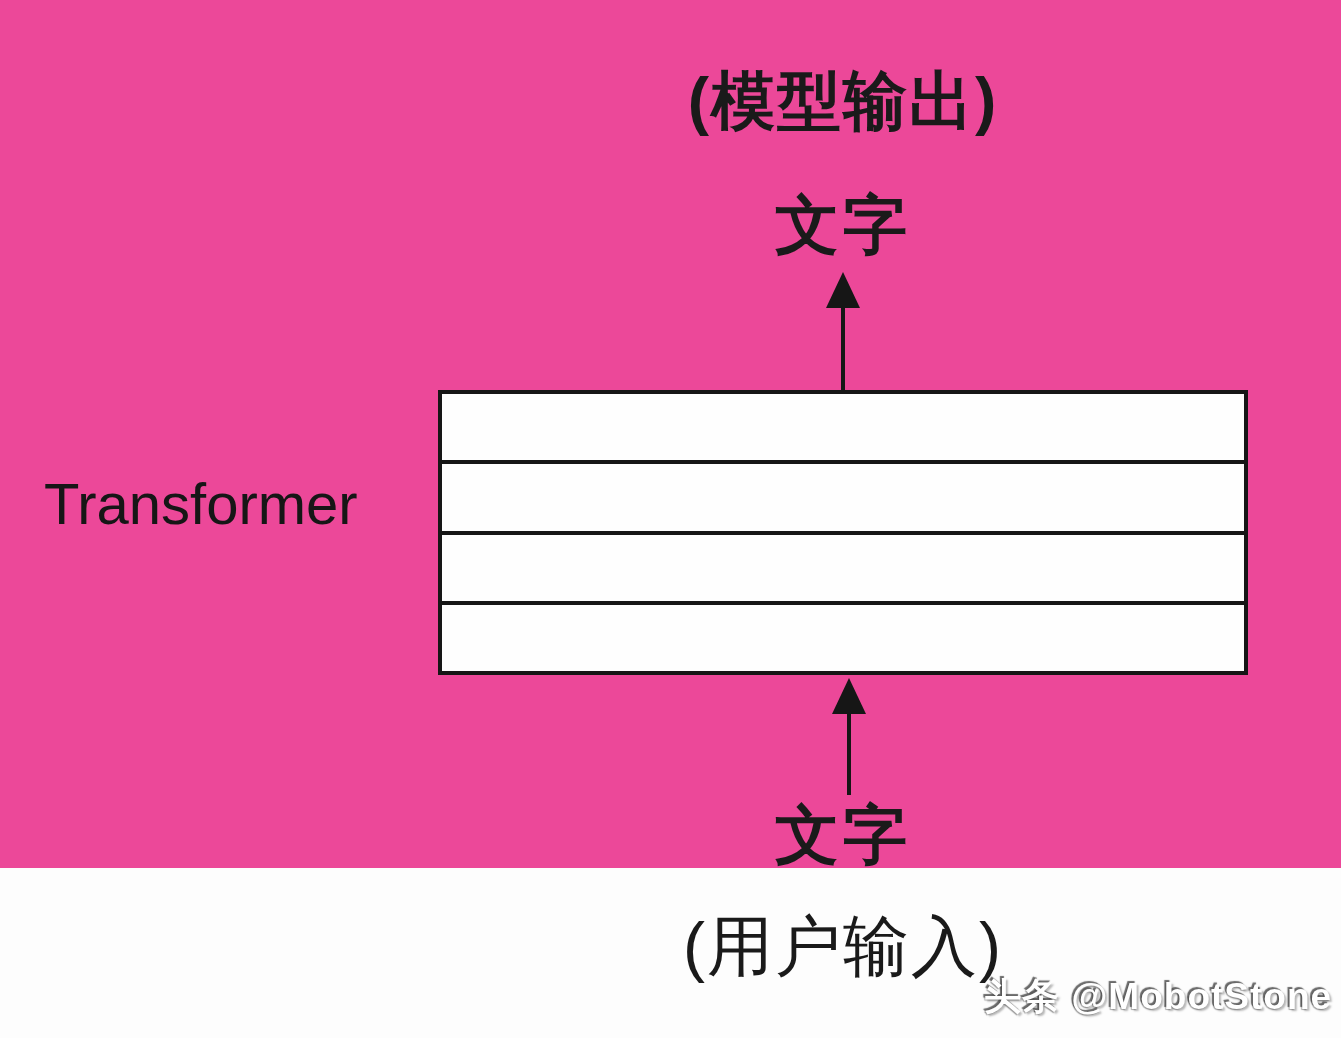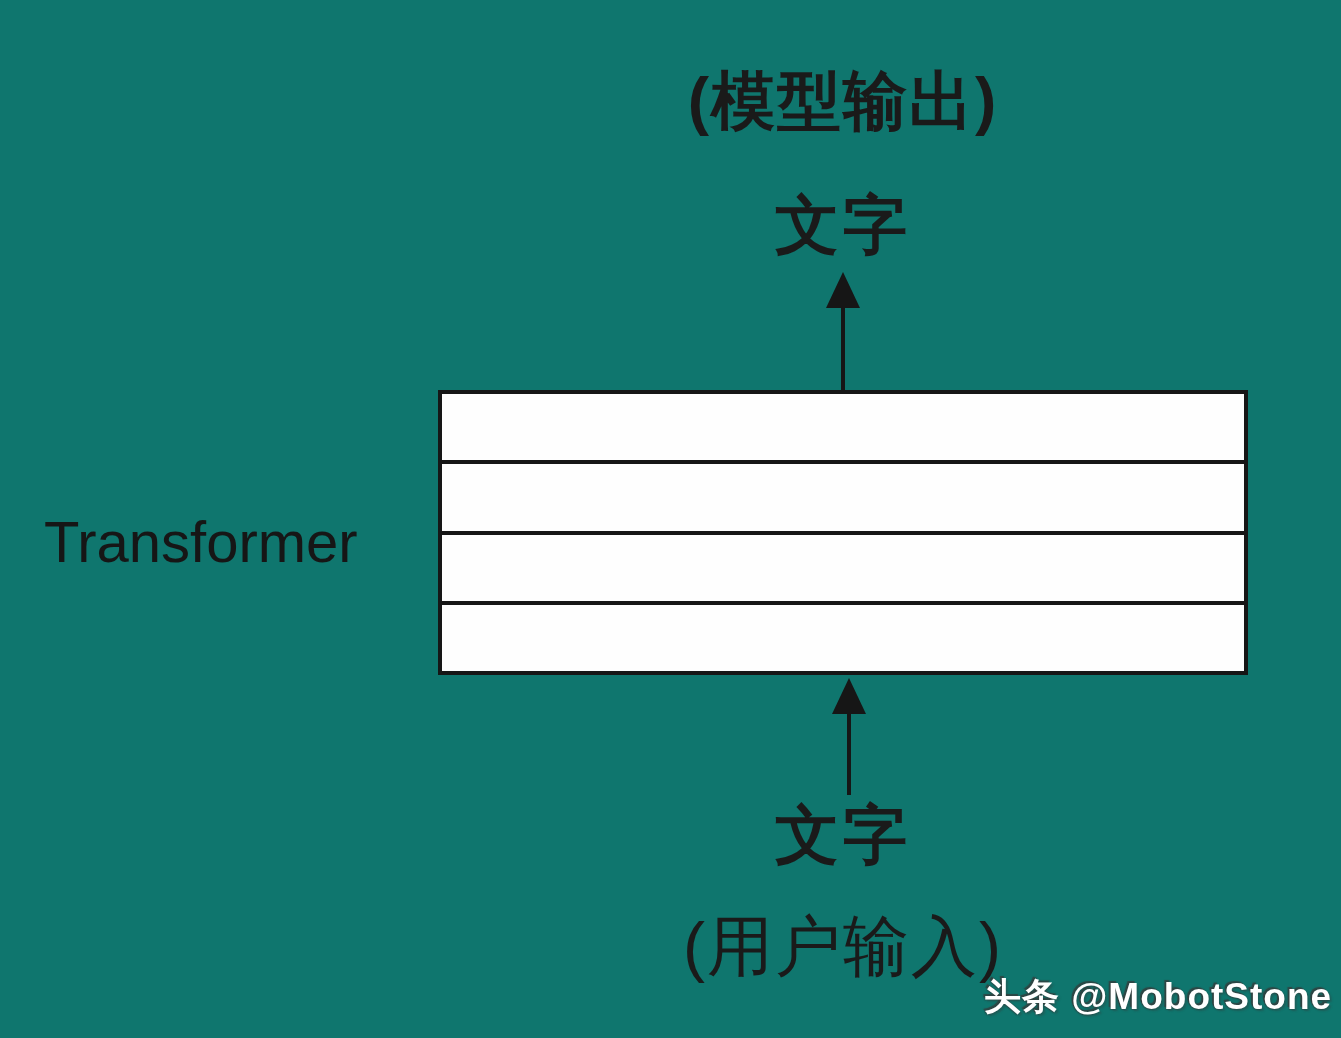--- a/index.html
+++ b/index.html
@@ -6,42 +6,42 @@
   html, body { width: 1341px; height: 1038px; }
   body {
     font-family: "Liberation Sans", "DejaVu Sans", sans-serif;
     background: #fdfdfd;
     color: #1a1a1a;
     overflow: hidden;
   }
   .canvas {
     position: relative;
     width: 1341px;
-    height: 1038px;
-    background: #0f766e;
+    height: 868px;
+    background: #ec4899;
   }
 
   
   .centered-col {
     position: absolute;
     left: 438px;
     width: 810px;
     text-align: center;
     color: #1a1a1a;
     white-space: nowrap;
   }
   .caption-top    { top: 58px;  font-size: 64px; font-weight: 600; letter-spacing: 2px; }
   .io-top         { top: 182px; font-size: 64px; font-weight: 600; letter-spacing: 4px; }
   .io-bottom      { top: 792px; font-size: 64px; font-weight: 600; letter-spacing: 4px; }
   .caption-bottom { top: 902px; font-size: 66px; font-weight: 400; letter-spacing: 2px; }
 
   .model-label {
     position: absolute;
     left: 44px;
-    top: 508px;
+    top: 470px;
     font-size: 58px;
     font-weight: 500;
     color: #161616;
     white-space: nowrap;
   }
 
   
   .transformer-box {
     position: absolute;
     left: 438px;

